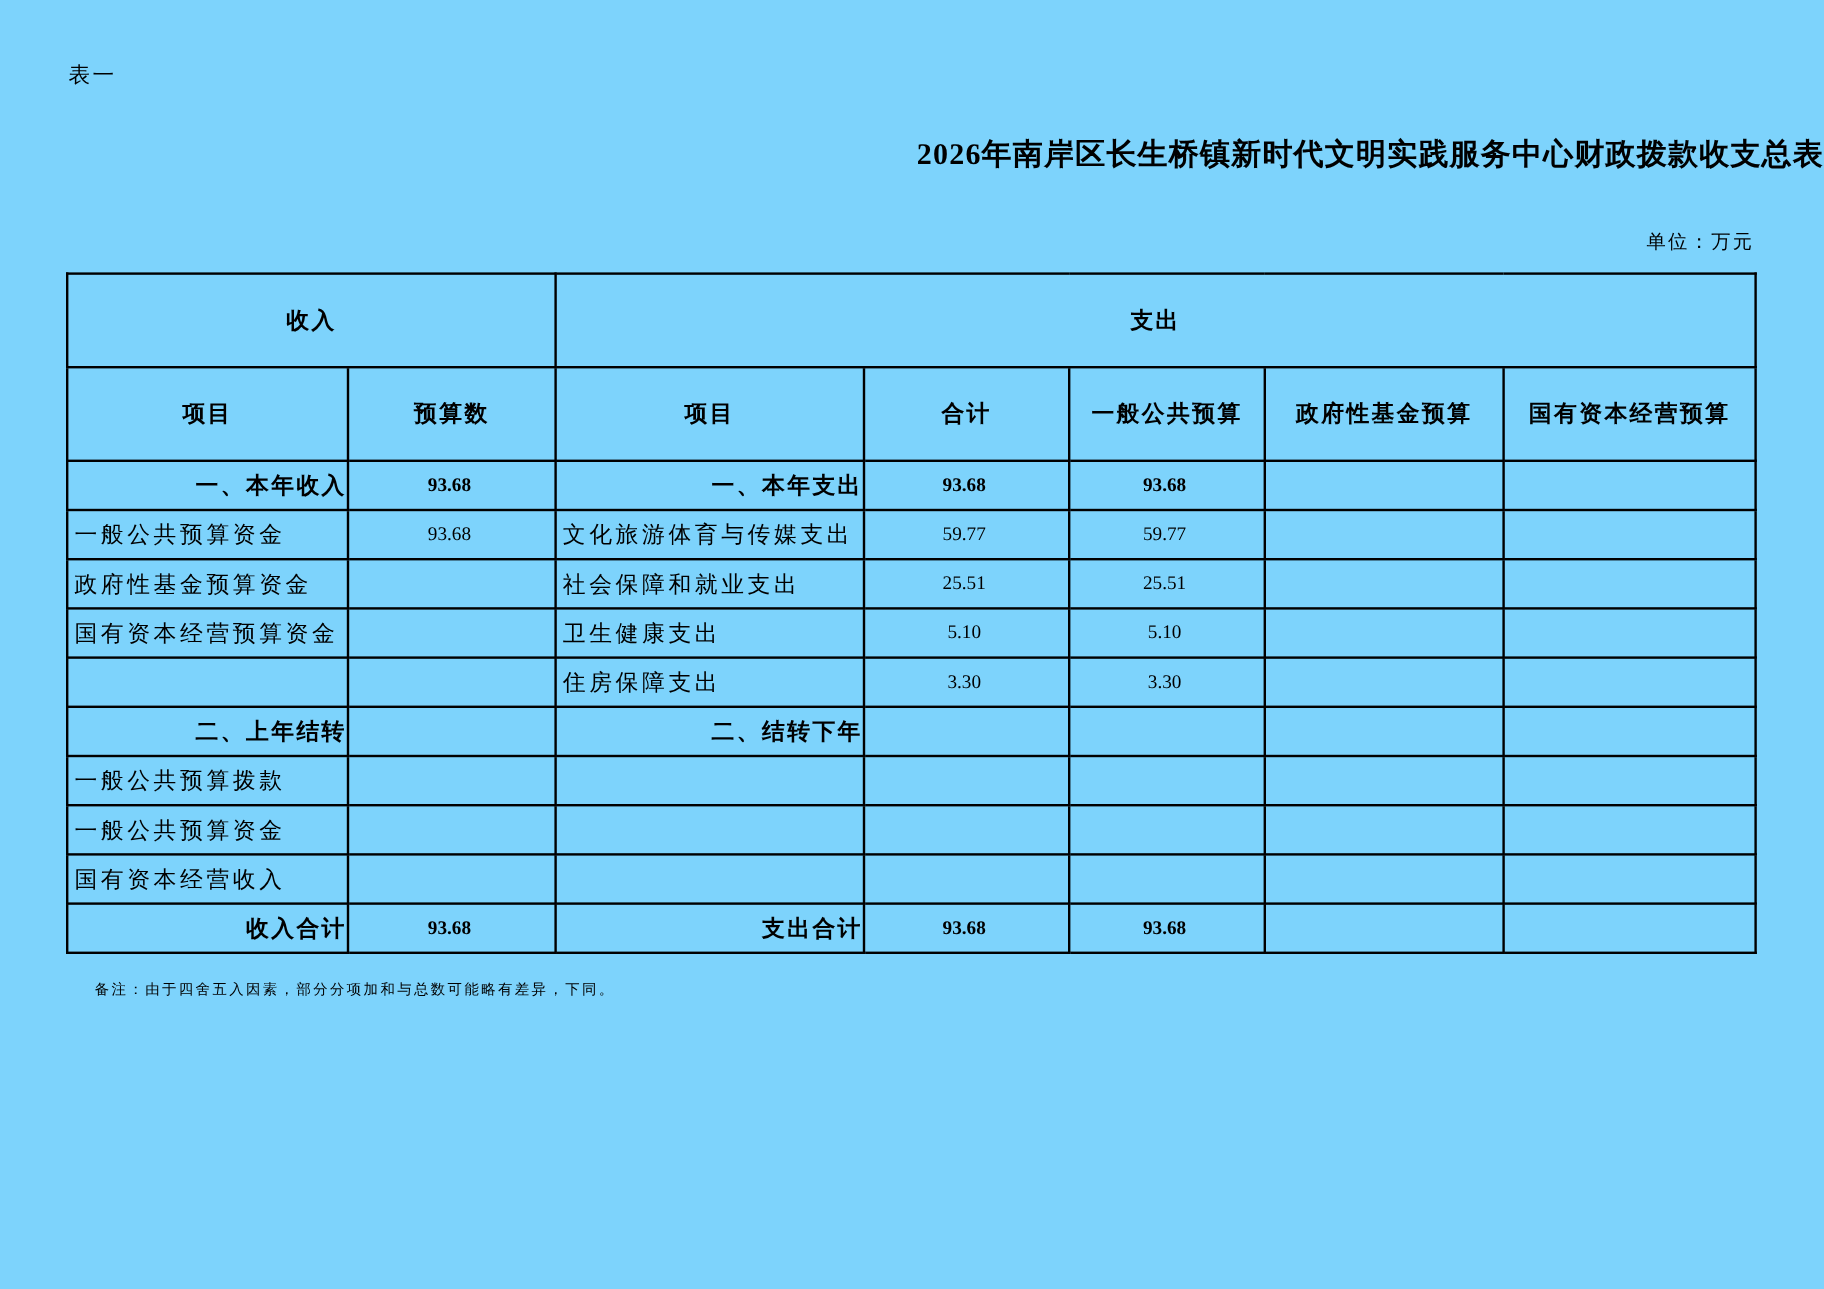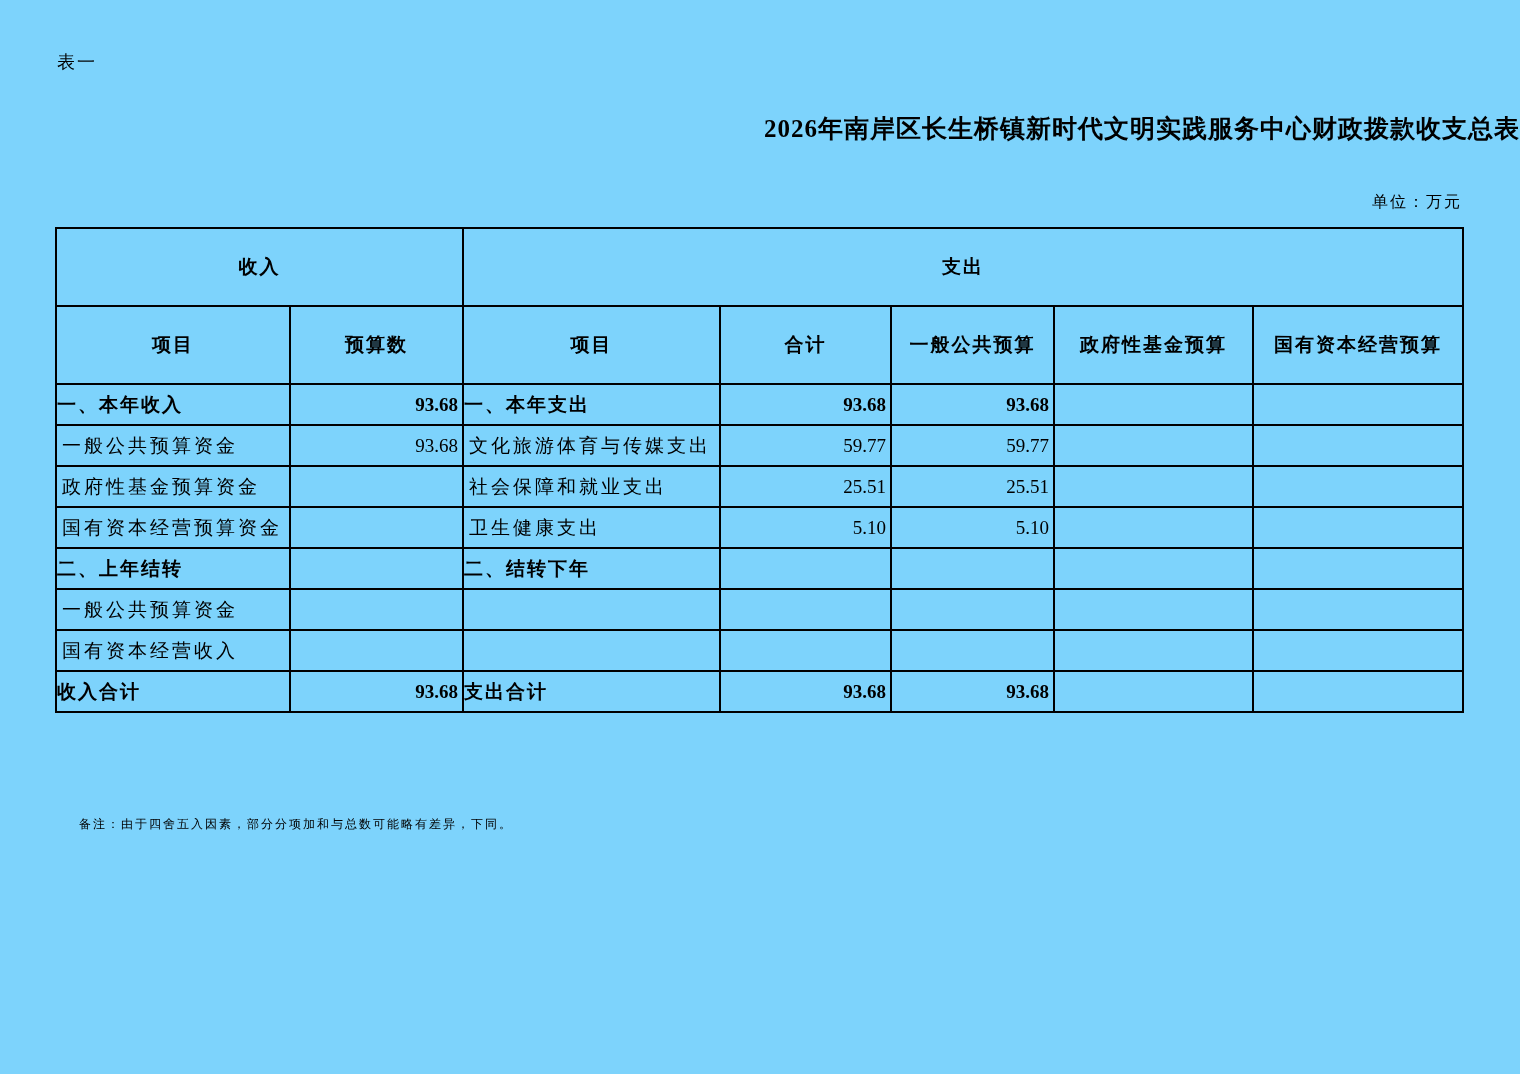--- a/index.html
+++ b/index.html
@@ -50,26 +50,26 @@
     height: 78px;
   }
   tbody tr { height: 41px; }
   td.item {
     text-align: left;
     padding-left: 5px;
     font-size: 19px;
     letter-spacing: 3px;
   }
   td.num {
+    text-align: center;
+    padding-right: 4px;
+    font-size: 16px;
+  }
+  tr.cat td.item {
     text-align: right;
-    padding-right: 4px;
-    font-size: 19px;
-  }
-  tr.cat td.item {
-    text-align: left;
     padding-left: 0;
     font-weight: bold;
     letter-spacing: 2px;
   }
   tr.cat td.num { font-weight: bold; }
   .footnote {
     position: absolute; left: 79px; top: 816px;
     font-size: 12px; letter-spacing: 2px;
   }
 </style>
@@ -139,30 +139,48 @@
       </tr>
       <tr>
         <td class="item">国有资本经营预算资金</td>
         <td class="num"></td>
         <td class="item">卫生健康支出</td>
         <td class="num">5.10</td>
         <td class="num">5.10</td>
         <td class="num"></td>
         <td class="num"></td>
       </tr>
+      <tr>
+        <td class="item"></td>
+        <td class="num"></td>
+        <td class="item">住房保障支出</td>
+        <td class="num">3.30</td>
+        <td class="num">3.30</td>
+        <td class="num"></td>
+        <td class="num"></td>
+      </tr>
       <tr class="cat">
         <td class="item">二、上年结转</td>
         <td class="num"></td>
         <td class="item">二、结转下年</td>
         <td class="num"></td>
         <td class="num"></td>
         <td class="num"></td>
         <td class="num"></td>
       </tr>
       <tr>
+        <td class="item">一般公共预算拨款</td>
+        <td class="num"></td>
+        <td class="item"></td>
+        <td class="num"></td>
+        <td class="num"></td>
+        <td class="num"></td>
+        <td class="num"></td>
+      </tr>
+      <tr>
         <td class="item">一般公共预算资金</td>
         <td class="num"></td>
         <td class="item"></td>
         <td class="num"></td>
         <td class="num"></td>
         <td class="num"></td>
         <td class="num"></td>
       </tr>
       <tr>
         <td class="item">国有资本经营收入</td>

